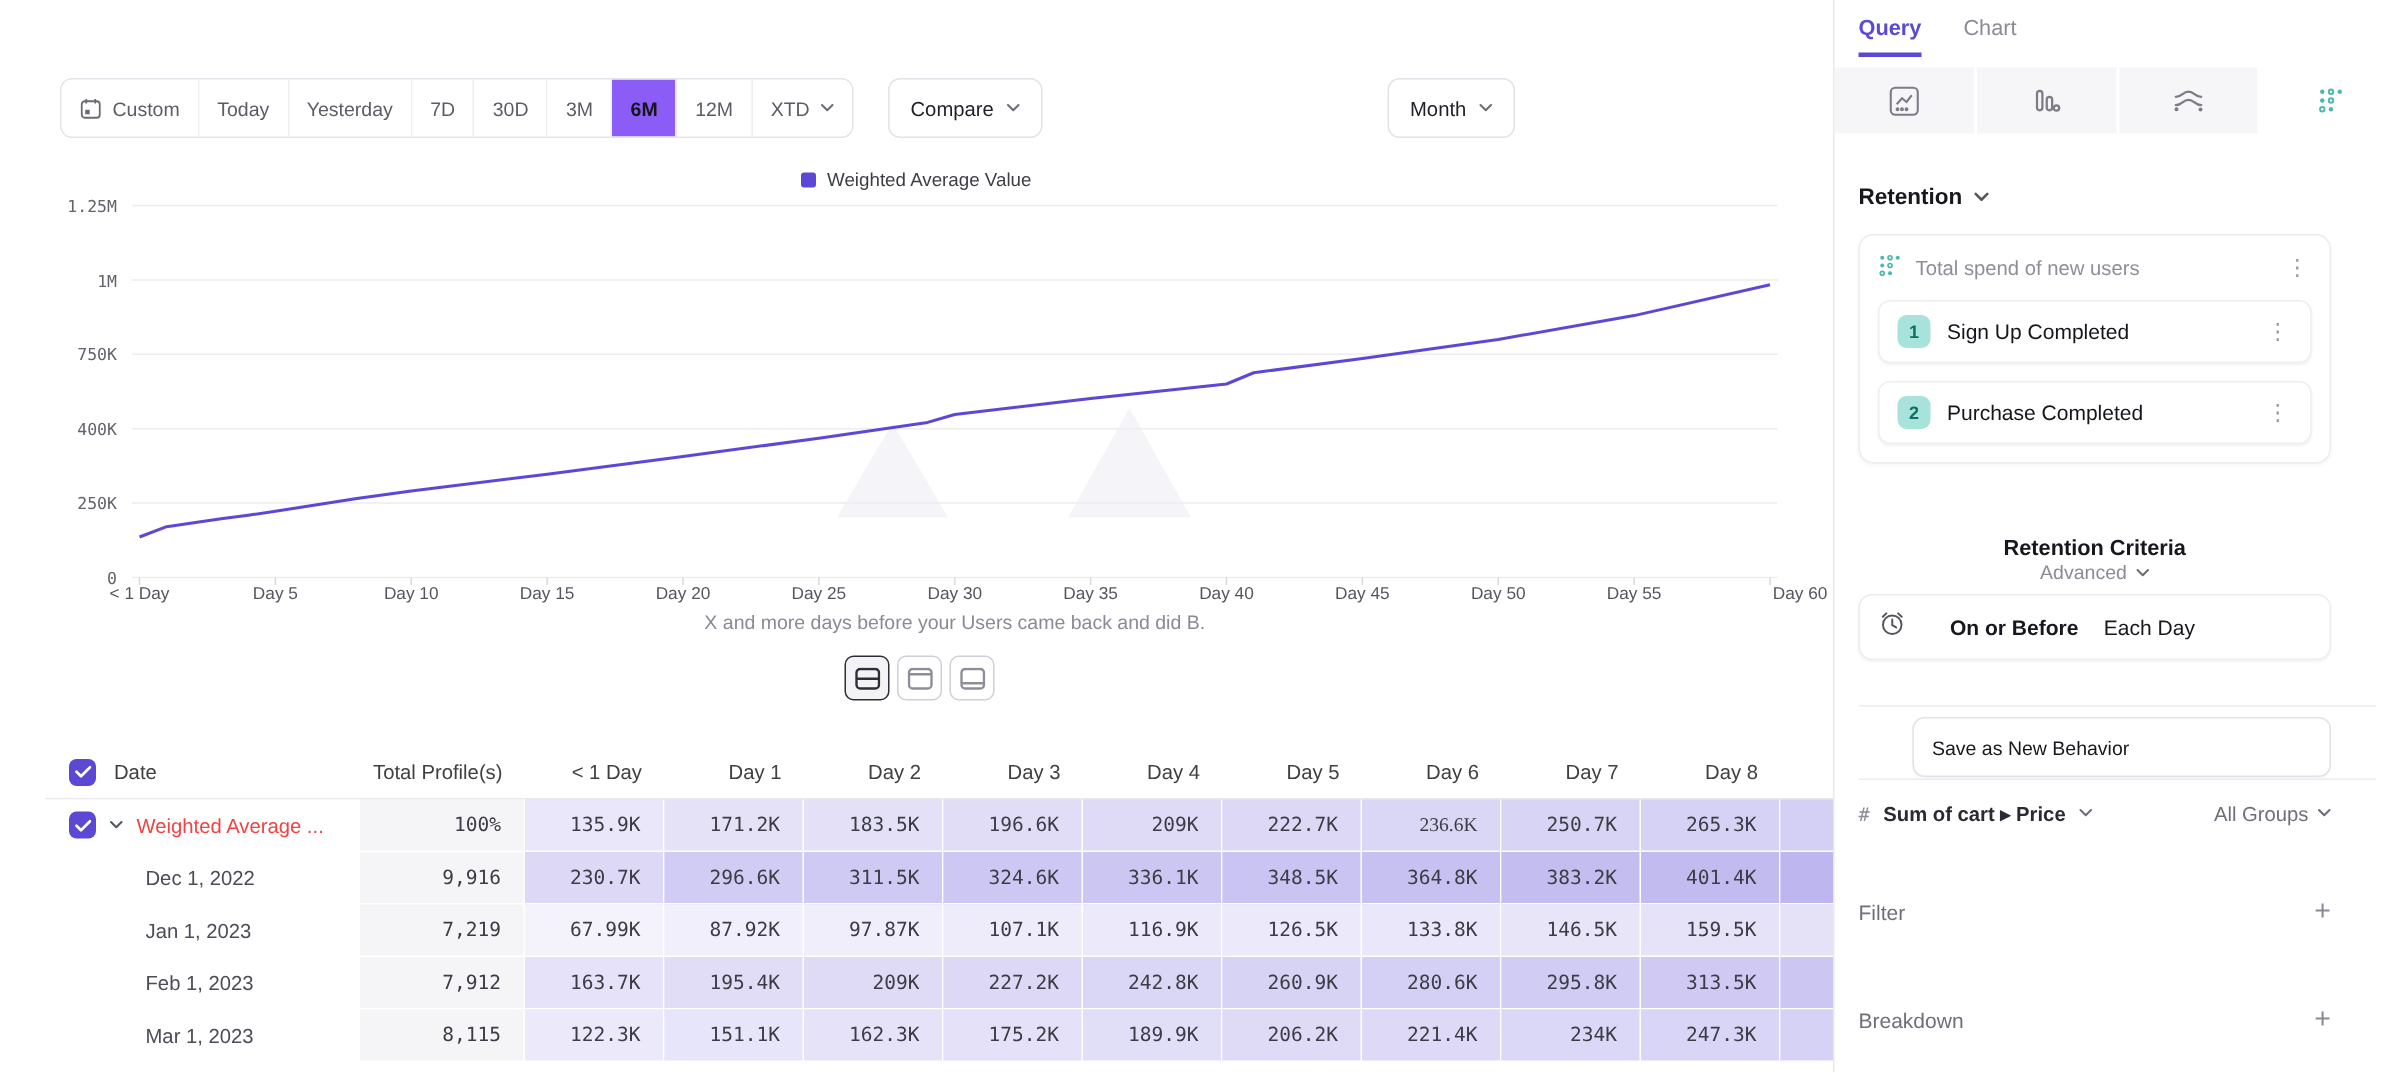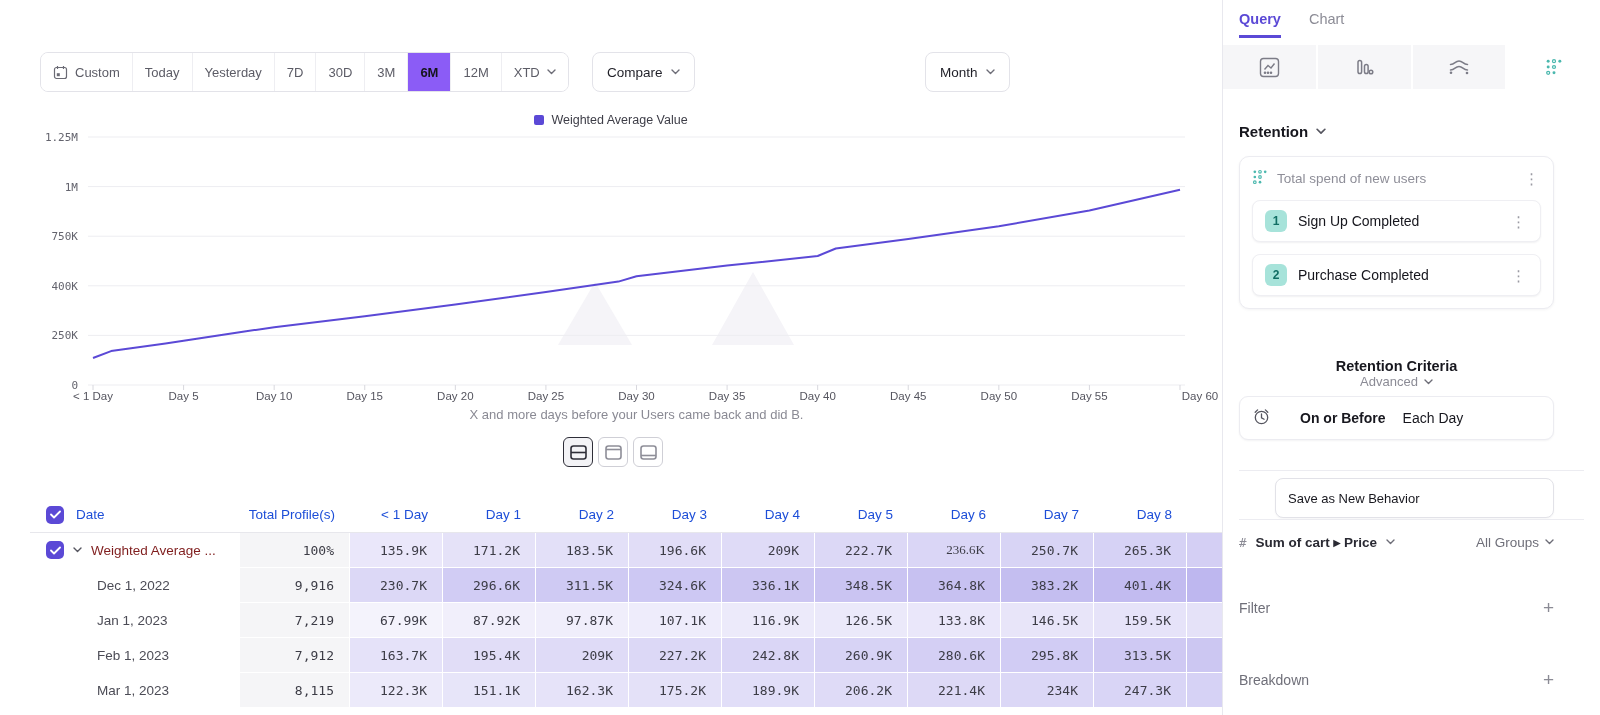--- a/index.html
+++ b/index.html
@@ -37,29 +37,29 @@
   .toggles{position:absolute;top:437px;left:563px;display:flex;gap:5px;}
   .toggle{width:30px;height:30px;border:1px solid #cfcfd6;border-radius:6px;background:#fff;
           display:flex;align-items:center;justify-content:center;cursor:pointer;color:#8e8e98;}
   .toggle.selected{border:1.5px solid #2e2e38;background:#f3f3f6;color:#2e2e38;}
 
   
   .table{position:absolute;top:497px;left:30px;width:1192px;}
   .thead,.trow{display:grid;grid-template-columns:210px 110px repeat(9,93px) 1fr;}
   .thead{height:36px;border-bottom:1px solid #e7e7ec;}
   .th{display:flex;align-items:center;justify-content:flex-end;padding-right:15px;
-      font-size:13.5px;color:#1d4ed8;cursor:pointer;white-space:nowrap;}
+      font-size:13.5px;color:#404040;cursor:pointer;white-space:nowrap;}
   .th.date-h{justify-content:flex-start;padding-left:16px;gap:12px;}
   .trow{height:35px;}
   .td{display:flex;align-items:center;justify-content:flex-end;padding-right:15px;
       font-family:"DejaVu Sans Mono",monospace;font-size:13px;color:#3c3c46;
       border-bottom:1px solid #fff;border-right:1px solid #fff;}
   .td.datecell{font-family:"Liberation Sans",sans-serif;justify-content:flex-start;padding-left:67px;
                font-size:13.5px;color:#4c4c56;border-right:none;background:#fff;}
-  .td.datecell.wa{padding-left:16px;gap:9px;color:#7f1d1d;}
+  .td.datecell.wa{padding-left:16px;gap:9px;color:#ef4444;}
   .td.total{background:#f5f5f7;}
   .td.sliver{padding:0;border-right:none;}
   .checkbox{width:18px;height:18px;border-radius:5px;display:flex;align-items:center;justify-content:center;
             cursor:pointer;flex:none;}
   .expander{color:#55555f;display:flex;align-items:center;cursor:pointer;}
 
   
   .panel{position:absolute;left:1222px;top:0;width:378px;height:715px;border-left:1px solid #e8e8ee;background:#fff;}
   .ptabs{position:absolute;top:11px;left:16px;display:flex;gap:28px;font-size:14.5px;}
   .ptab{color:#8c8c96;cursor:pointer;padding-bottom:8px;font-weight:500;border-bottom:3px solid transparent;}

